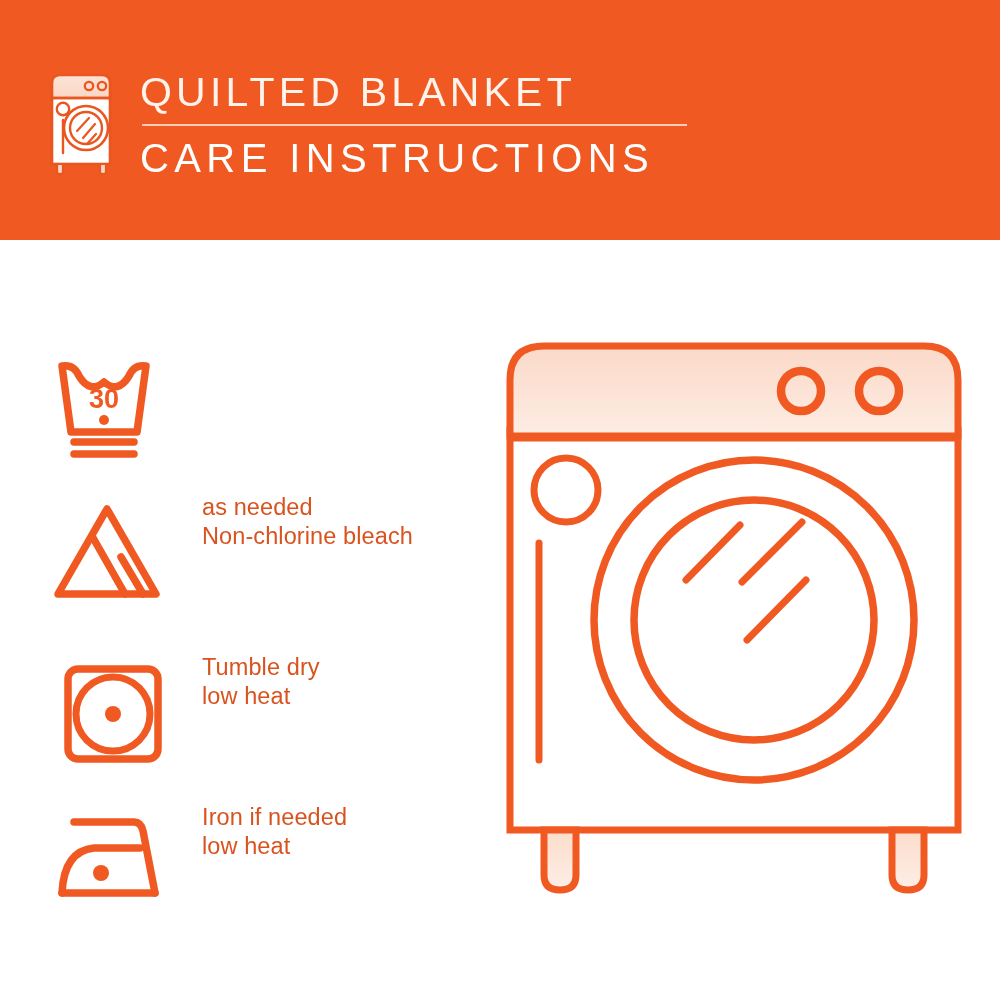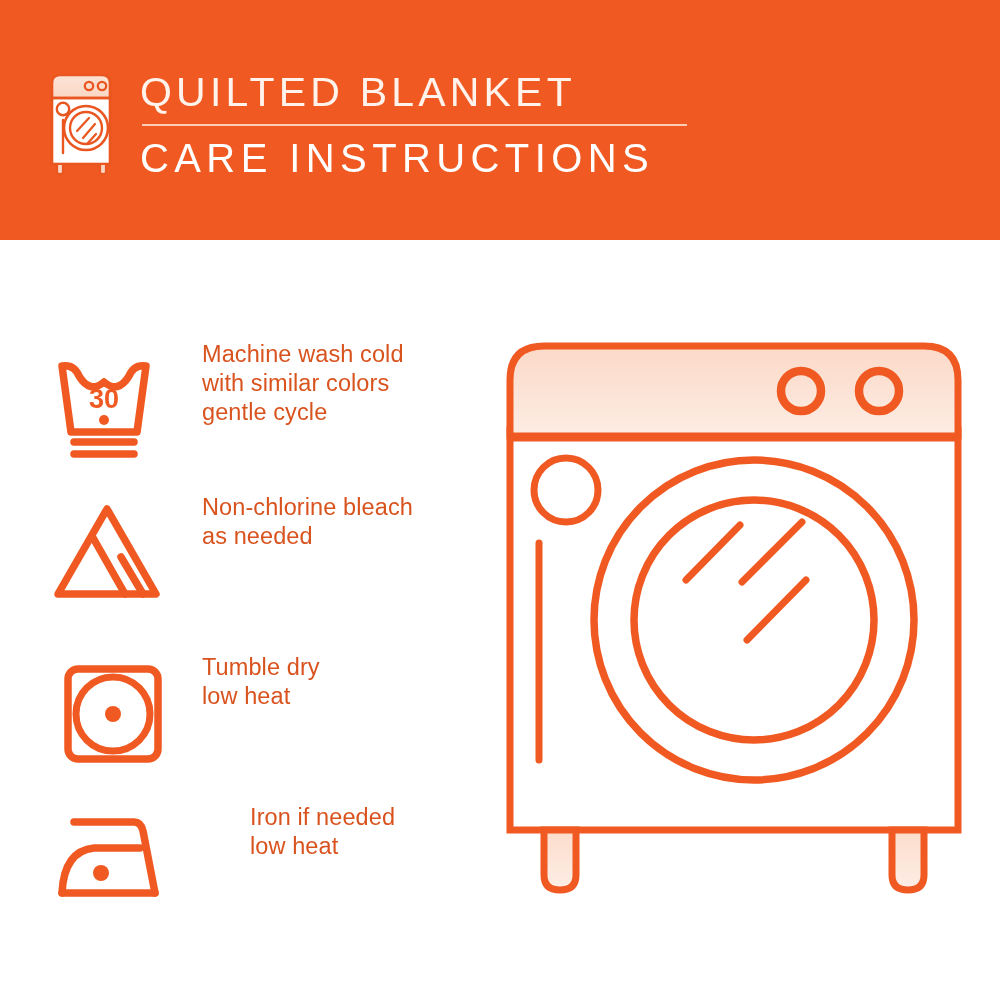--- a/index.html
+++ b/index.html
@@ -162,43 +162,38 @@
             <path d="M10 14 Q22 12 27 24 Q38 42 52 30 Q66 42 77 24 Q82 12 94 14
                      L85 80 L19 80 Z"></path>
 
             <line x1="22" y1="90" x2="82" y2="90"></line>
             <line x1="22" y1="102" x2="82" y2="102"></line>
           </g>
           <text x="52" y="56" text-anchor="middle" font-family="'Liberation Sans', sans-serif" font-size="27" font-weight="bold" fill="#F05A22">30</text>
           <circle cx="52" cy="68" r="5" fill="#F05A22"></circle>
         </svg>
       </div>
-      <div class="care-text">
-        <span class="line">Machine wash cold</span>
-        <span class="line">with similar colors</span>
-        <span class="line">gentle cycle</span>
-      </div>
     </div>
 
     <div class="care-row" style="top:245px;">
       <div class="care-symbol">
         <svg viewBox="0 0 116 110" width="116" height="110">
           <g fill="none" stroke="#F05A22" stroke-width="7.5" stroke-linecap="round" stroke-linejoin="round">
             <path d="M55 12 L104 97 L6 97 Z"></path>
             <line x1="40" y1="39" x2="73" y2="97"></line>
             <line x1="64" y1="81" x2="73" y2="97" stroke-opacity="0"></line>
             <line x1="57" y1="68" x2="74" y2="97" stroke-opacity="0"></line>
             <line x1="62" y1="76" x2="74" y2="97" stroke-opacity="0"></line>
             <line x1="69" y1="60" x2="91" y2="97"></line>
           </g>
         </svg>
       </div>
       <div class="care-text" style="top:8px;">
+        <span class="line">as needed</span>
         <span class="line">Non-chlorine bleach</span>
-        <span class="line">as needed</span>
       </div>
     </div>
 
     <div class="care-row" style="top:405px;">
       <div class="care-symbol">
         <svg viewBox="0 0 116 110" width="116" height="110">
           <rect x="16" y="12" width="90" height="90" rx="10" ry="10" fill="none" stroke="#F05A22" stroke-width="7.5"></rect>
           <circle cx="61" cy="57" r="37" fill="none" stroke="#F05A22" stroke-width="7"></circle>
           <circle cx="61" cy="57" r="8" fill="#F05A22"></circle>
         </svg>
@@ -215,21 +210,21 @@
           <g fill="none" stroke="#F05A22" stroke-width="7.5" stroke-linecap="round" stroke-linejoin="round">
 
             <path d="M22 15 L82 15 Q89 15 91 24 L103 86"></path>
 
             <path d="M10 86 Q12 44 42 41 L88 41"></path>
             <line x1="10" y1="86" x2="103" y2="86"></line>
           </g>
           <circle cx="49" cy="66" r="8" fill="#F05A22"></circle>
         </svg>
       </div>
-      <div class="care-text" style="top:8px;margin-left:48px;">
+      <div class="care-text" style="top:8px;">
         <span class="line">Iron if needed</span>
         <span class="line">low heat</span>
       </div>
     </div>
 
   </div>
 
   <div id="machine-illustration">
     <svg viewBox="0 0 500 600" width="500" height="600">
       <defs>

